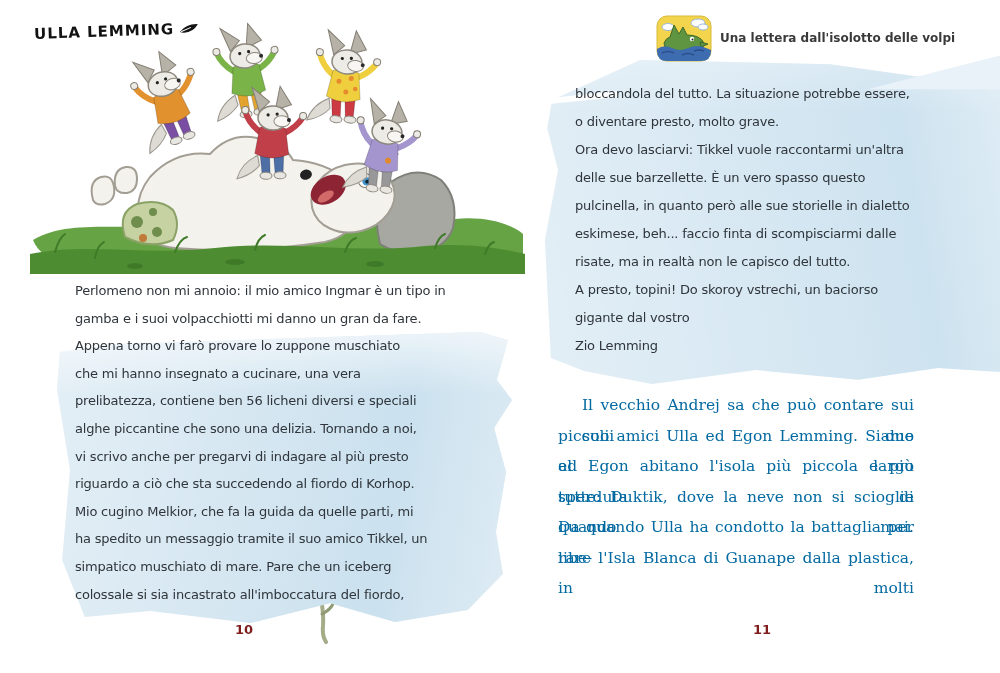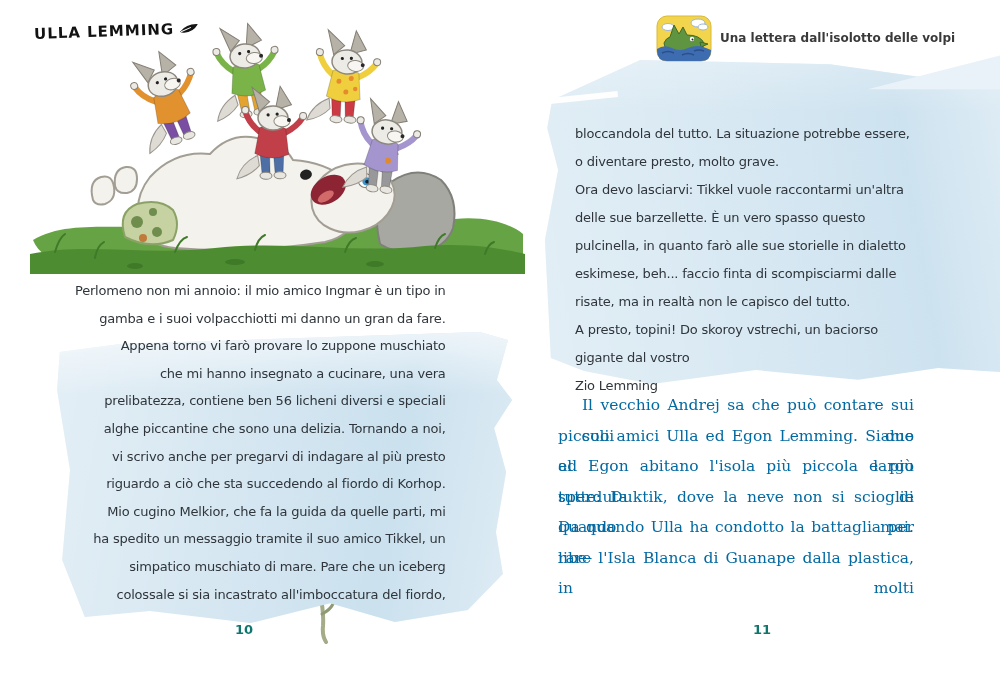--- a/index.html
+++ b/index.html
@@ -25,24 +25,24 @@
       linear-gradient(100deg,rgba(255,255,255,.30) 0%,rgba(255,255,255,0) 35%,rgba(183,214,233,.40) 72%,rgba(255,255,255,.18) 100%),
       #d8e8f2;
     clip-path:polygon(1.7% 7.5%,14.7% 4.8%,53.7% 2.7%,92.6% .7%,98.7% 3.4%,
       96.3% 17%,99.6% 23.8%,95.7% 33.3%,98.3% 48.3%,96.1% 68.7%,97.6% 83%,
       90% 95.2%,74.2% 99.3%,60.2% 92.9%,42.9% 99.7%,21.2% 95.6%,7.1% 97.6%,
       2.2% 78.2%,3.9% 47.6%,1.1% 20.4%);
   }
   .letter{position:absolute;z-index:3;color:#2f353b;font-size:13px;letter-spacing:-0.2px;}
   .letter .line{white-space:nowrap;}
   .letter-left{left:75px;top:277px;}
-  .letter-left .line{line-height:27.6px;height:27.6px;text-align:right;}
+  .letter-left .line{line-height:27.6px;height:27.6px;}
   .page-number{
     position:absolute;z-index:4;width:40px;text-align:center;
-    font-size:13px;font-weight:bold;color:#0f766e;top:622px;
+    font-size:13px;font-weight:bold;color:#7f1d1d;top:622px;
   }
   .pagenum-left{left:224px;}
   .pagenum-right{left:742px;}
   
   .chapter-icon{position:absolute;left:656px;top:15px;z-index:4;}
   .chapter-title{
     position:absolute;left:720px;top:31px;z-index:4;
     font-size:12px;font-weight:bold;color:#3a3a3a;white-space:nowrap;
   }
   .paper-right{
@@ -58,21 +58,21 @@
   .paper-fold{
     position:absolute;left:544px;top:52px;width:456px;height:338px;z-index:3;
     background:#e9f2f8;
     clip-path:polygon(71% 11%,100% 1%,100% 11%);
     pointer-events:none;
   }
   .paper-crease{
     position:absolute;left:540px;top:95px;width:78px;height:6px;z-index:3;
     background:#ffffff;transform:rotate(-6deg);opacity:.95;
   }
-  .letter-right{left:575px;top:80px;margin-top:40px;}
+  .letter-right{left:575px;top:80px;}
   .letter-right .line{line-height:28px;height:28px;}
   .body-text{
     position:absolute;left:558px;top:390px;width:356px;z-index:3;
     font-family:"DejaVu Serif","Liberation Serif",serif;
     font-size:15.5px;color:#0369a1;
   }
   .body-text .line{
     line-height:30.5px;height:30.5px;
     text-align:justify;text-align-last:justify;
   }
@@ -263,21 +263,21 @@
 
   <div class="paper-right"></div>
   <div class="paper-fold"></div>
   <div class="paper-crease"></div>
 
   <div class="letter letter-right">
       <div class="line">bloccandola del tutto. La situazione potrebbe essere,</div>
       <div class="line">o diventare presto, molto grave.</div>
       <div class="line">Ora devo lasciarvi: Tikkel vuole raccontarmi un'altra</div>
       <div class="line">delle sue barzellette. È un vero spasso questo</div>
-      <div class="line">pulcinella, in quanto farò alle sue storielle in dialetto</div>
+      <div class="line">pulcinella, in quanto però alle sue storielle in dialetto</div>
       <div class="line">eskimese, beh... faccio finta di scompisciarmi dalle</div>
       <div class="line">risate, ma in realtà non le capisco del tutto.</div>
       <div class="line">A presto, topini! Do skoroy vstrechi, un baciorso</div>
       <div class="line">gigante dal vostro</div>
       <div class="line">Zio Lemming</div>
     </div>
 
   <div class="body-text">
       <div class="line">Il vecchio Andrej sa che può contare sui suoi due</div>
       <div class="line">piccoli amici Ulla ed Egon Lemming. Siamo al largo</div>

